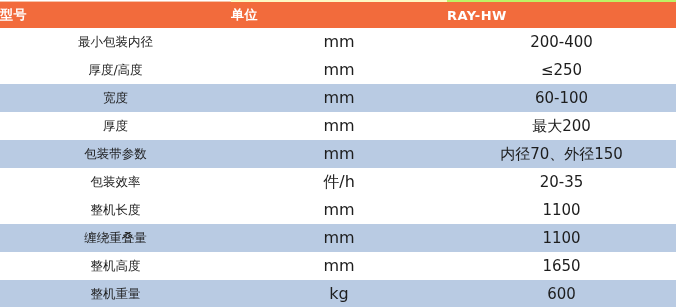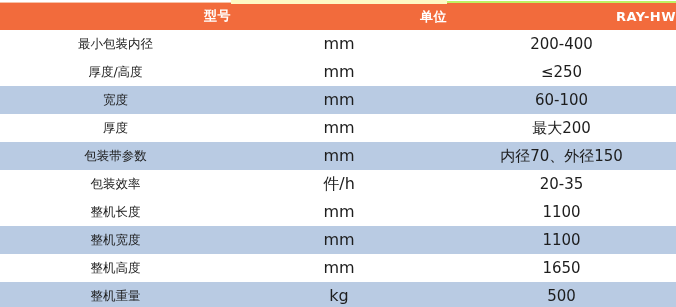--- a/index.html
+++ b/index.html
@@ -24,28 +24,28 @@
   #spec-table col.c-value { width: 229px; }
 
   thead tr {
     background: #F26B3C;
   }
   thead th {
     height: 26px;
     color: #ffffff;
     font-size: 13px;
     font-weight: bold;
-    text-align: right;
+    text-align: left;
     vertical-align: middle;
     padding: 0;
     border: 0;
     letter-spacing: 0.5px;
   }
   thead th.head-model { border-top: 1px solid #F7C2A8; }
-  thead th.head-unit  { border-top: 4px solid #fef9c3; }
+  thead th.head-unit  { border-top: 2px solid #fef9c3; }
   thead th.head-value { border-top: 2px solid #bef264; }
 
   tbody tr {
     height: 20px;
   }
   tbody tr.row-odd  { background: #ffffff; }
   tbody tr.row-even { background: #B9CBE3; }
 
   tbody td {
     height: 28px;
@@ -109,28 +109,28 @@
         <td class="cell-model">包装效率</td>
         <td class="cell-unit">件/h</td>
         <td class="cell-value">20-35</td>
       </tr>
       <tr class="row-odd">
         <td class="cell-model">整机长度</td>
         <td class="cell-unit">mm</td>
         <td class="cell-value">1100</td>
       </tr>
       <tr class="row-even">
-        <td class="cell-model">整机宽度</td>
+        <td class="cell-model">缠绕重叠量</td>
         <td class="cell-unit">mm</td>
         <td class="cell-value">1100</td>
       </tr>
       <tr class="row-odd">
         <td class="cell-model">整机高度</td>
         <td class="cell-unit">mm</td>
         <td class="cell-value">1650</td>
       </tr>
       <tr class="row-even">
         <td class="cell-model">整机重量</td>
         <td class="cell-unit">kg</td>
-        <td class="cell-value">500</td>
+        <td class="cell-value">600</td>
       </tr>
     </tbody>
 </table>
 
 </body></html>

